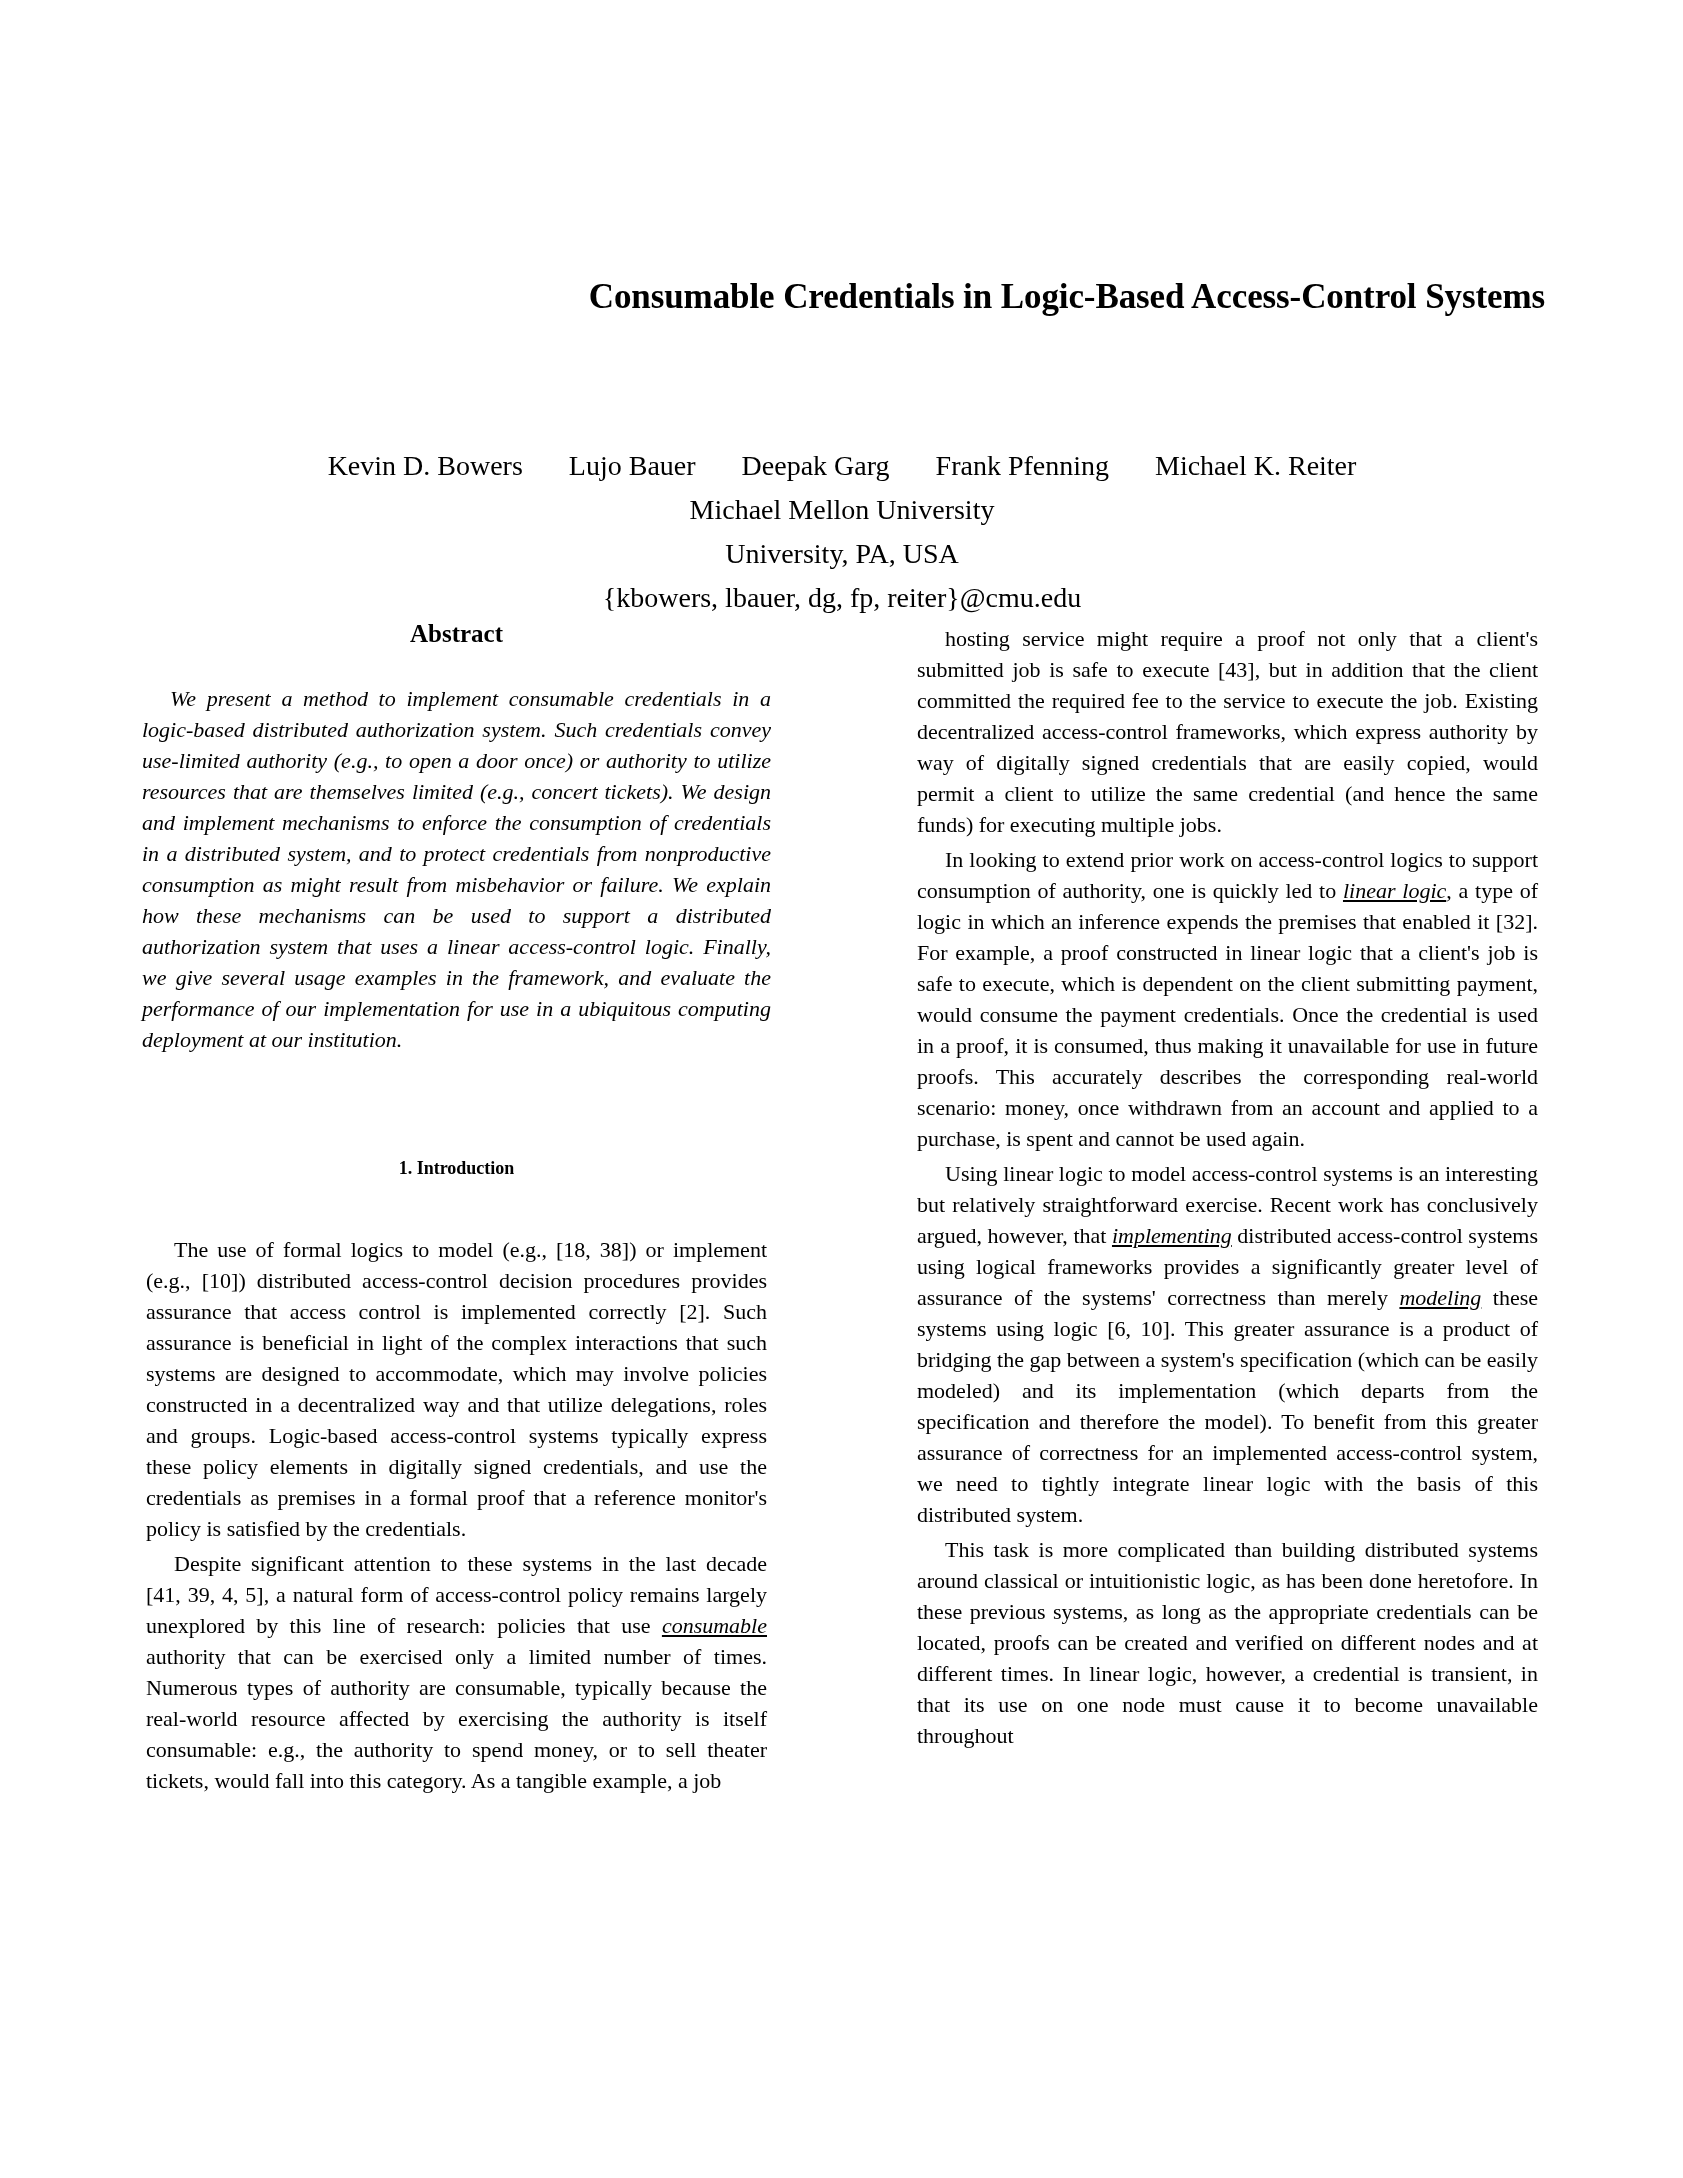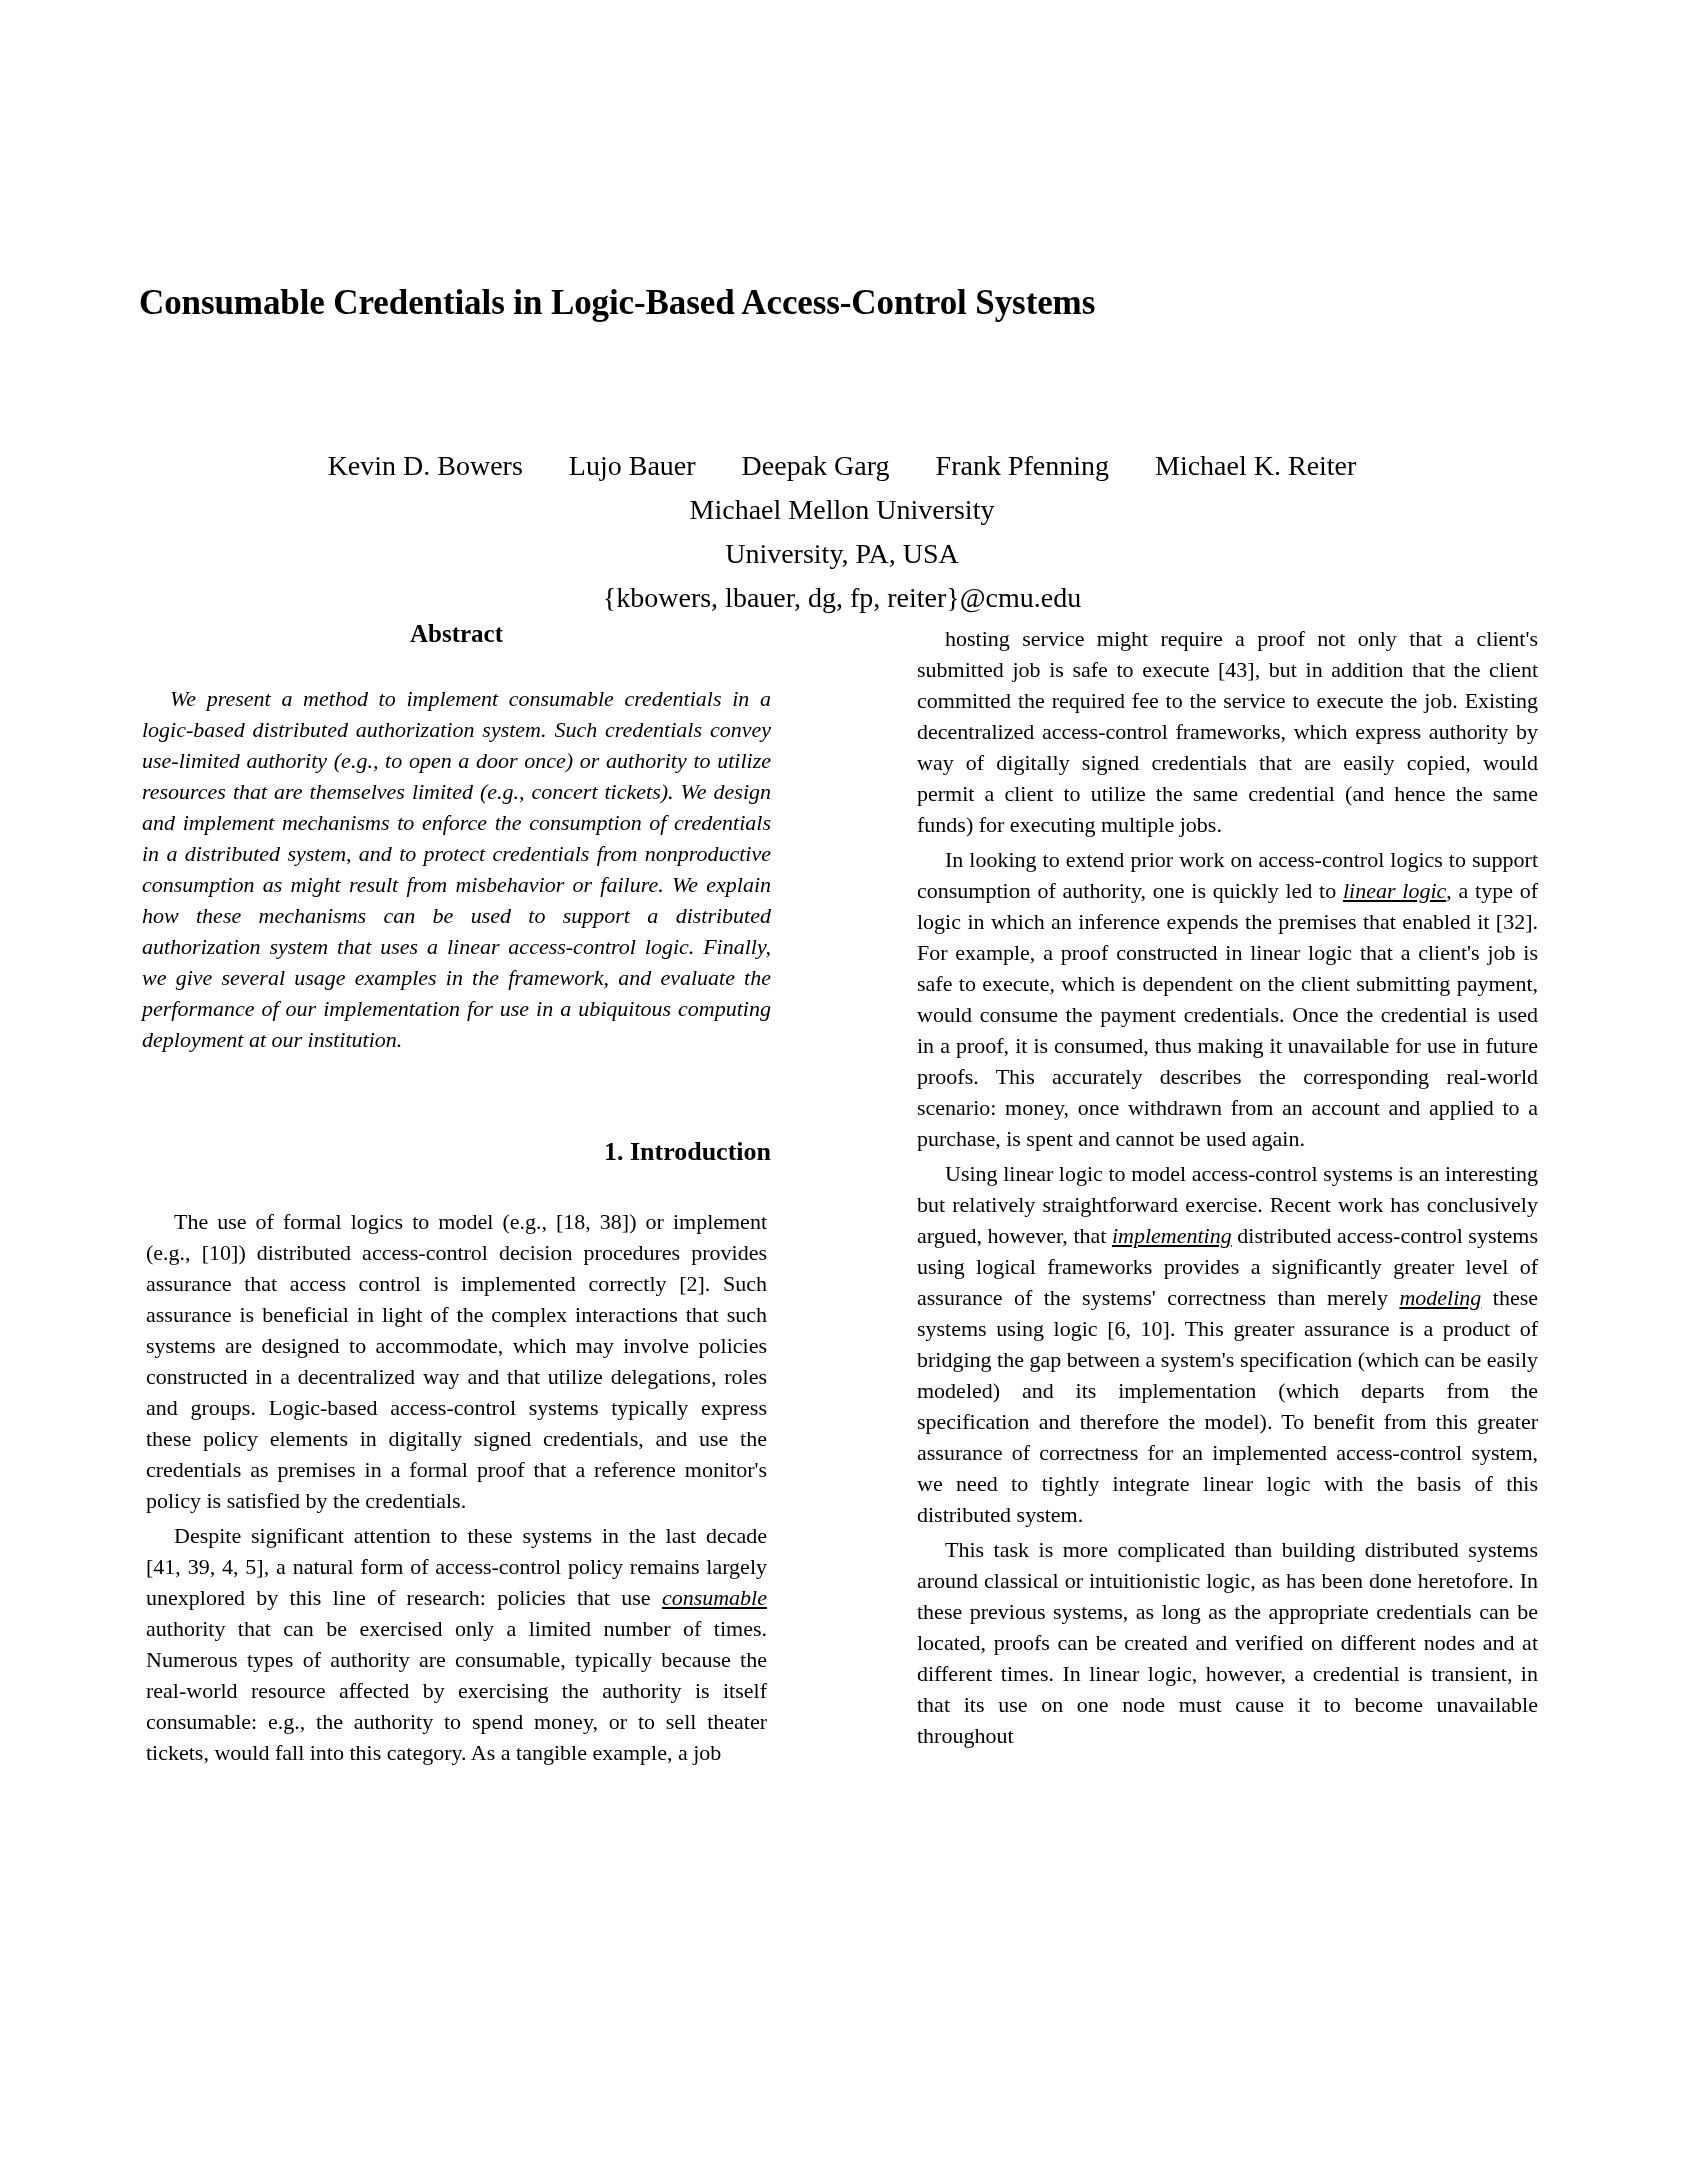--- a/index.html
+++ b/index.html
@@ -22,23 +22,23 @@
     width: 1683px;
     height: 2178px;
     box-sizing: border-box;
     padding: 0;
   }
 
   
   .title-block {
     position: absolute;
     left: 139px;
-    top: 282px;
+    top: 276px;
     width: 1406px;
-    text-align: left;
+    text-align: right;
   }
   .paper-title {
     font-family: "Liberation Serif", "DejaVu Serif", serif;
     font-weight: bold;
     font-size: 35px;
     line-height: 42px;
     letter-spacing: -0.1px;
     margin: 0;
   }
 
@@ -92,24 +92,24 @@
     font-style: italic;
     font-size: 22px;
     line-height: 31px;
     text-align: justify;
     margin: 0;
     text-indent: 28px;
   }
 
   .section-head {
     font-weight: bold;
-    font-size: 26px;
+    font-size: 18px;
     line-height: 32px;
-    margin: 0;
-    text-align: right;
+    margin: 16px;
+    text-align: center;
     padding-top: 81px;
     padding-bottom: 34px;
   }
 
   p.para {
     margin: 4px;
     text-indent: 28px;
     text-align: justify;
   }
   p.para.first {

